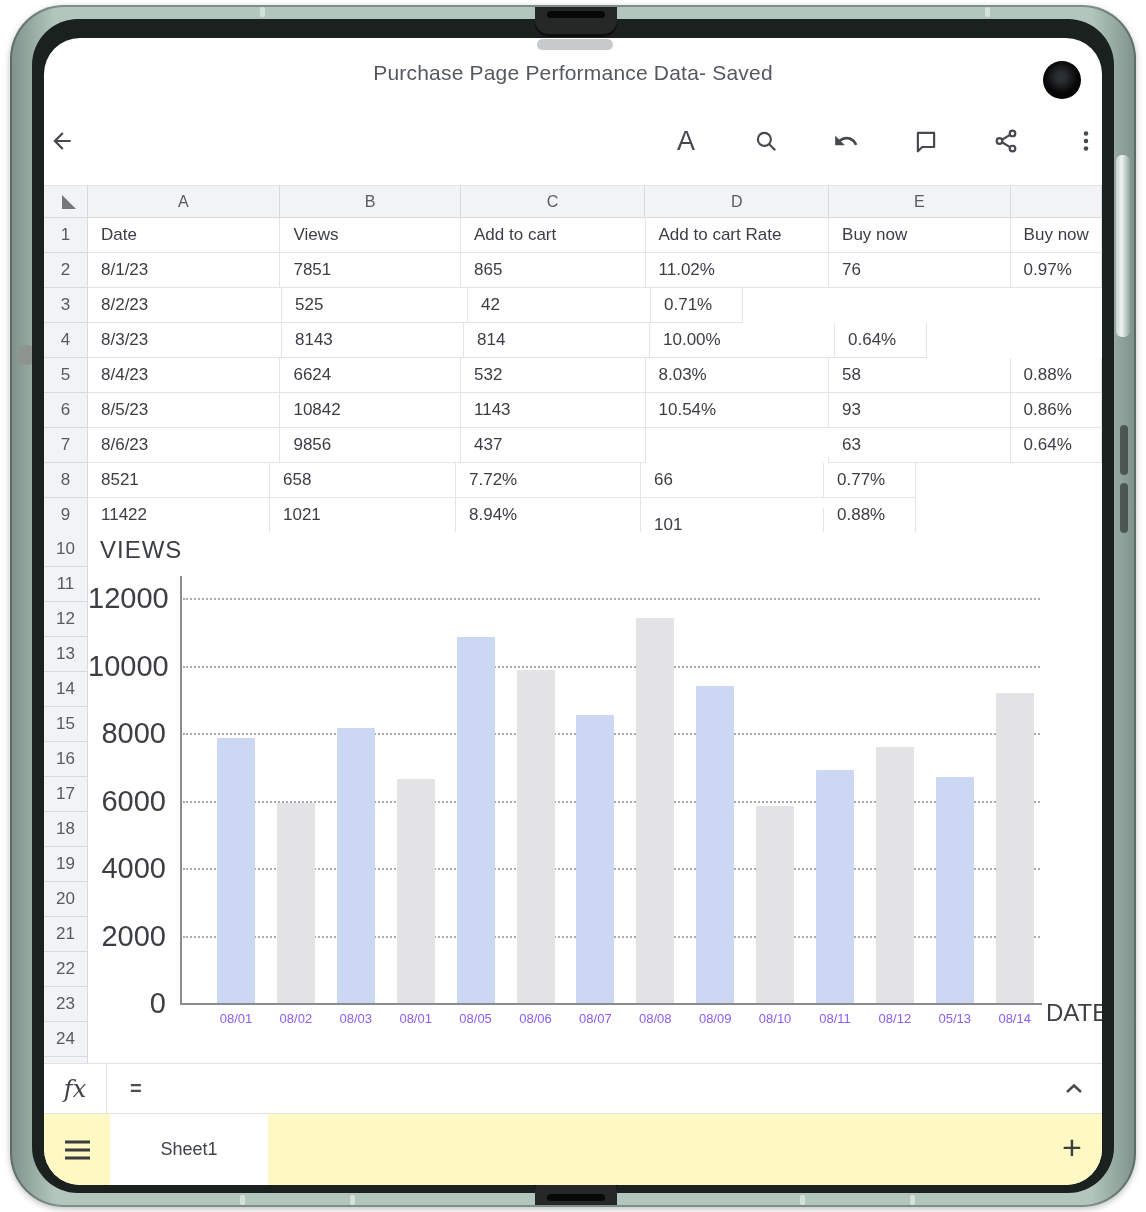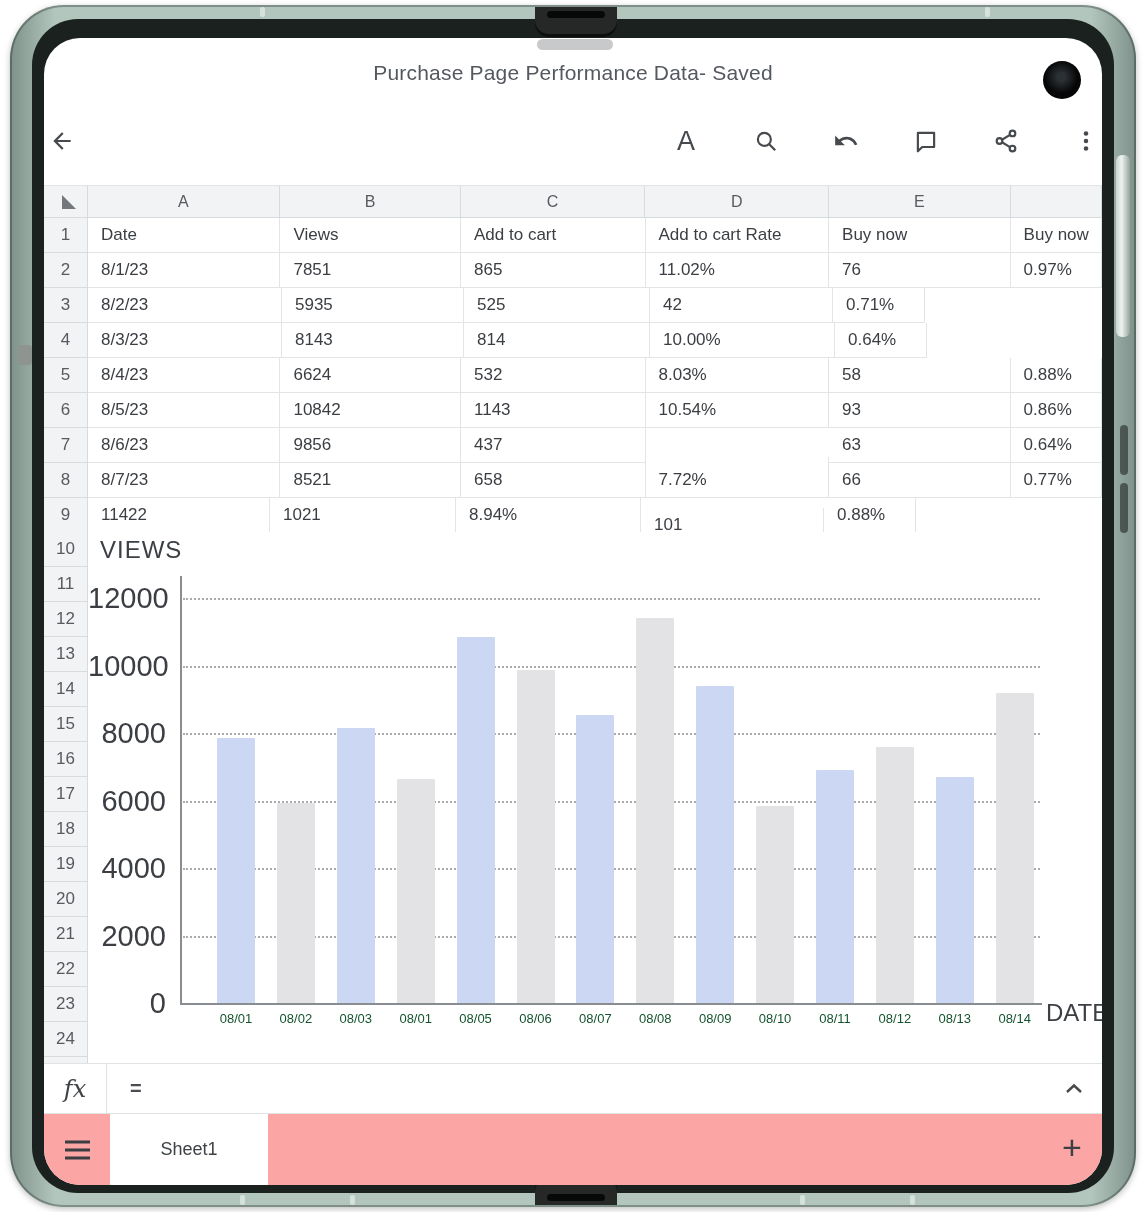--- a/index.html
+++ b/index.html
@@ -52,32 +52,32 @@
   .side-rows{position:absolute;left:0;top:494px;width:44px;height:531px;overflow:hidden;}
 
   
   .chart-area{position:absolute;left:44px;top:494px;width:1014px;height:531px;background:#fff;overflow:hidden;}
   .views-title{position:absolute;left:12px;top:4px;font-size:24px;font-weight:500;letter-spacing:1px;color:#3c4044;}
   .axis-y{position:absolute;left:92px;top:44px;width:2px;height:429px;background:#8a8d90;}
   .axis-x{position:absolute;left:92px;top:471px;width:862px;height:2px;background:#8a8d90;}
   .gridline{position:absolute;left:95px;width:857px;height:0;border-top:2px dotted #ababad;}
   .ytick{position:absolute;left:0;width:78px;text-align:right;font-size:29px;color:#3b3e42;line-height:34px;}
   .bar{position:absolute;width:38px;border-radius:1px 1px 0 0;}
-  .xtick{position:absolute;width:60px;text-align:center;top:479px;font-size:13px;color:#14532d;}
+  .xtick{position:absolute;width:60px;text-align:center;top:479px;font-size:13px;color:#8b5cf6;}
   .date-label{position:absolute;left:958px;top:467px;font-size:24px;color:#3c4044;white-space:nowrap;}
 
   
   .fxbar{position:absolute;left:0;top:1025px;width:100%;height:50px;background:#fff;border-top:1px solid #e0e2e4;display:flex;align-items:stretch;}
   .fx-label{width:63px;display:flex;align-items:center;justify-content:center;border-right:1px solid #dfe1e3;
     font-family:"DejaVu Serif",serif;font-style:italic;font-size:24px;color:#3f4246;}
   .fx-input{flex:1;display:flex;align-items:center;padding-left:23px;font-size:20px;font-weight:600;color:#4a4d52;}
   .fx-collapse{width:56px;display:flex;align-items:center;justify-content:center;color:#46494d;cursor:pointer;}
 
   
-  .sheetbar{position:absolute;left:0;top:1075px;width:100%;height:72px;background:#fca5a5;border-top:1px solid #e0e2e4;display:flex;align-items:stretch;}
+  .sheetbar{position:absolute;left:0;top:1075px;width:100%;height:72px;background:#fef9c3;border-top:1px solid #e0e2e4;display:flex;align-items:stretch;}
   .sheet-menu{width:66px;display:flex;align-items:center;justify-content:center;cursor:pointer;}
   .tab{width:158px;background:#fff;display:flex;align-items:center;justify-content:center;font-size:18px;color:#3f4347;cursor:pointer;}
   .sheet-spacer{flex:1;}
   .add-sheet{width:60px;display:flex;align-items:center;justify-content:center;font-size:34px;font-weight:300;color:#3c4043;cursor:pointer;padding-bottom:4px;}
 </style>
 </head>
 <body>
 
 <div class="frame-outer">
   <div class="antenna" style="left:250px;top:2px;"></div>
@@ -182,21 +182,20 @@
           <div class="cell" style="width: 194px;">8/1/23</div>
           <div class="cell" style="width: 182px;">7851</div>
           <div class="cell" style="width: 186px;">865</div>
           <div class="cell" style="width: 185px;">11.02%</div>
           <div class="cell" style="width: 183px;">76</div>
           <div class="cell" style="width: 92px;">0.97%</div>
         </div>
         <div class="grow">
           <div class="rowhead">3</div>
           <div class="cell" style="width: 194px;">8/2/23</div>
-          <div class="cell" style="width: 182px;">5935</div>
           <div class="cell" style="width: 186px;">525</div>
           <div class="cell" style="width: 183px;">42</div>
           <div class="cell" style="width: 92px;">0.71%</div>
         </div>
         <div class="grow">
           <div class="rowhead">4</div>
           <div class="cell" style="width: 194px;">8/3/23</div>
           <div class="cell" style="width: 182px;">8143</div>
           <div class="cell" style="width: 186px;">814</div>
           <div class="cell" style="width: 185px;">10.00%</div>
@@ -224,21 +223,20 @@
           <div class="rowhead">7</div>
           <div class="cell" style="width: 194px;">8/6/23</div>
           <div class="cell" style="width: 182px;">9856</div>
           <div class="cell" style="width: 186px;">437</div>
           <div class="cell" style="width: 185px; margin-top: 29px;">7.64%</div>
           <div class="cell" style="width: 183px;">63</div>
           <div class="cell" style="width: 92px;">0.64%</div>
         </div>
         <div class="grow">
           <div class="rowhead">8</div>
-          <div class="cell" style="width: 194px;">8/7/23</div>
           <div class="cell" style="width: 182px;">8521</div>
           <div class="cell" style="width: 186px;">658</div>
           <div class="cell" style="width: 185px;">7.72%</div>
           <div class="cell" style="width: 183px;">66</div>
           <div class="cell" style="width: 92px;">0.77%</div>
         </div>
         <div class="grow">
           <div class="rowhead">9</div>
           <div class="cell" style="width: 182px;">11422</div>
           <div class="cell" style="width: 186px;">1021</div>
@@ -337,21 +335,21 @@
       <div class="xtick" style="left: 237.8px;">08/03</div>
       <div class="xtick" style="left: 297.7px;">08/01</div>
       <div class="xtick" style="left: 357.6px;">08/05</div>
       <div class="xtick" style="left: 417.5px;">08/06</div>
       <div class="xtick" style="left: 477.4px;">08/07</div>
       <div class="xtick" style="left: 537.3px;">08/08</div>
       <div class="xtick" style="left: 597.2px;">08/09</div>
       <div class="xtick" style="left: 657.1px;">08/10</div>
       <div class="xtick" style="left: 717px;">08/11</div>
       <div class="xtick" style="left: 776.9px;">08/12</div>
-      <div class="xtick" style="left: 836.8px;">08/13</div>
+      <div class="xtick" style="left: 836.8px;">05/13</div>
       <div class="xtick" style="left: 896.7px;">08/14</div>
     </div>
 
   <div class="fxbar">
     <div class="fx-label">fx</div>
     <div class="fx-input">=</div>
     <div class="fx-collapse">
       <svg width="20" height="14" viewBox="0 0 20 14" fill="none" stroke="currentColor" stroke-width="2.4">
           <polyline points="3,10 10,3.5 17,10"></polyline>
         </svg>

